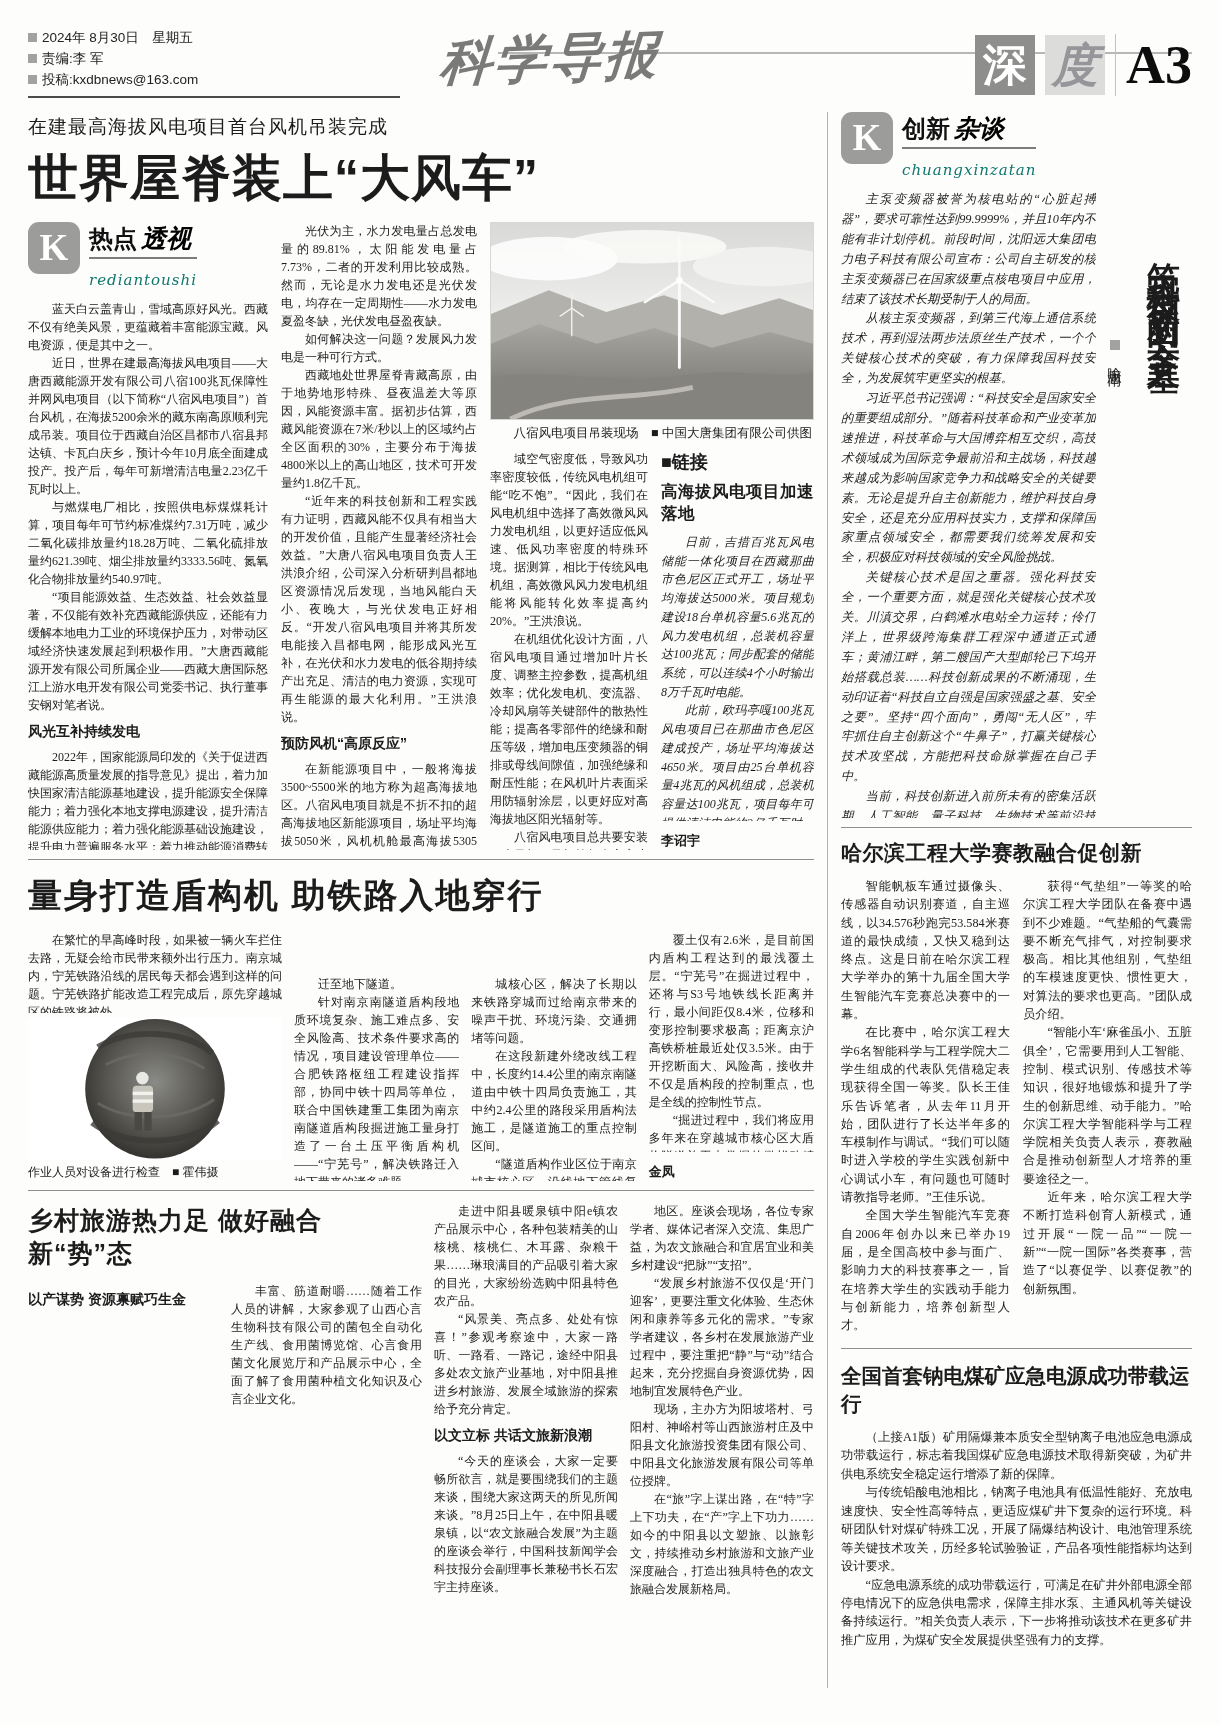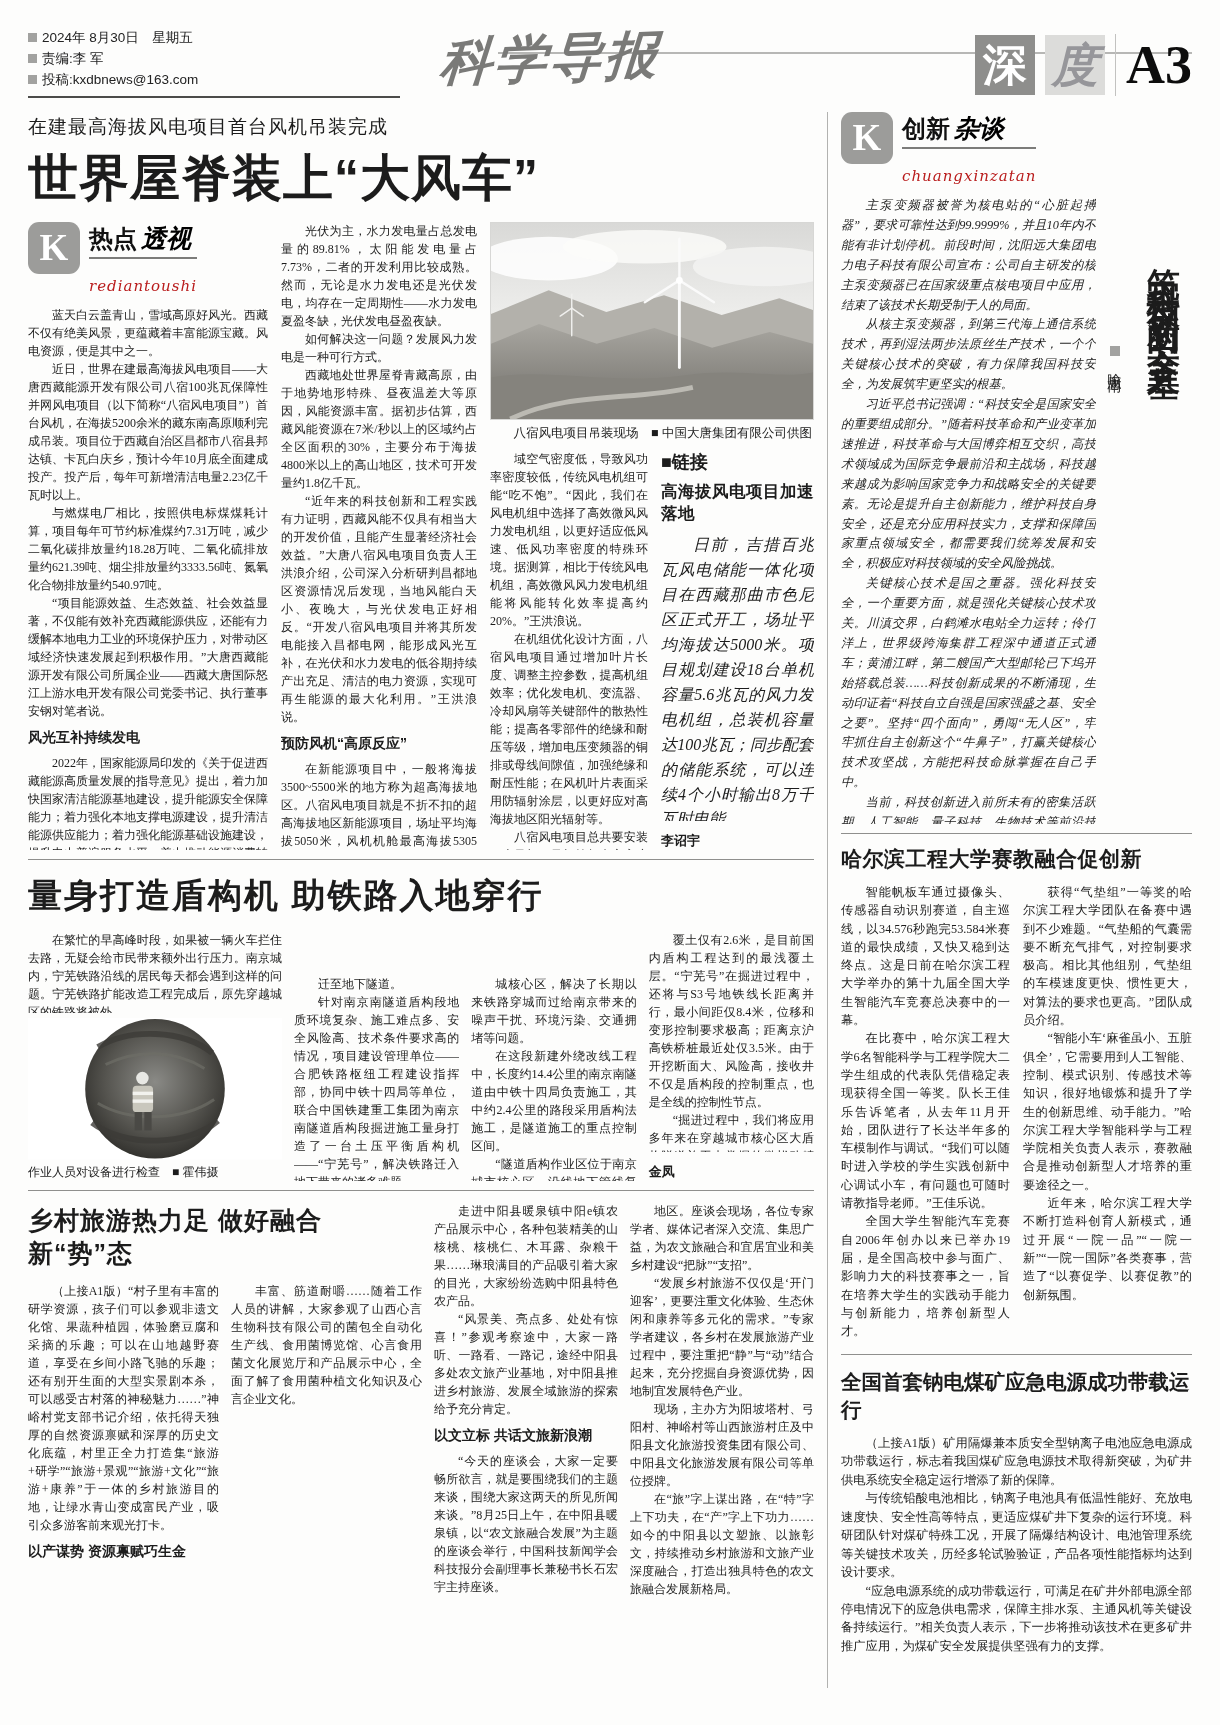--- a/index.html
+++ b/index.html
@@ -31,26 +31,26 @@
   .right-region { flex:1; display:flex; flex-direction:column; }
   .h-rule { border:none; border-top:1px solid #8f8f8d; margin:9px 0; }
 
   
   .sec-badge { display:flex; gap:9px; align-items:flex-start; margin-bottom:11px; }
   .k-icon { width:52px; height:52px; background:#9c9c9a; border-radius:11px; color:#fff;
             font:700 37px/52px "Liberation Serif",serif; text-align:center; flex:none; }
   .k-title { border-bottom:2px solid #7c7c7a; padding-bottom:2px; white-space:nowrap; }
   .k-bold { font:900 24px "Liberation Sans",sans-serif; color:#111; }
   .k-light { font:700 italic 25px "DejaVu Serif",serif; color:#000000; margin-left:4px; }
-  .k-pinyin { font:italic 15px "DejaVu Serif",serif; color:#b91c1c; letter-spacing:1px; margin-top:18px; }
+  .k-pinyin { font:italic 15px "DejaVu Serif",serif; color:#0f766e; letter-spacing:1px; margin-top:12px; }
 
   
   .col-text p { margin:0; text-indent:2em; text-align:justify; font-size:12px; line-height:1.5; }
   .col-text p.subhead { font:900 14px "Liberation Sans",sans-serif; text-indent:0; margin:9px 0 7px; }
-  .kai p { font-style:italic; font-size:16px; line-height:1.56; }
+  .kai p { font-style:italic; font-size:12px; line-height:1.56; }
   .byline { font:700 13px "Liberation Sans",sans-serif; margin-top:11px; }
 
   
   .kicker { font:400 19px "Liberation Sans",sans-serif; letter-spacing:1px; margin:2px 0 10px; }
   .headline { font:900 50px/1.12 "Liberation Sans",sans-serif; letter-spacing:1px; margin:0 0 16px; }
   .main-cols { display:flex; gap:13px; height:628px; }
   .mcol1 { width:240px; display:flex; flex-direction:column; }
   .mcol1 .col-text { flex:1; }
   .mcol2 { width:196px; }
   .right-stack { flex:1; display:flex; flex-direction:column; }
@@ -264,21 +264,20 @@
       </section>
 
       <hr class="h-rule">
 
       <section class="rural-article">
         <div class="r-wrap">
           <div class="r-left">
             <h2 class="r-head">乡村旅游热力足  做好融合新“势”态</h2>
             <div class="r-left-cols">
               <div class="r-c col-text clip">
-                  <p>（上接A1版）“村子里有丰富的研学资源，孩子们可以参观非遗文化馆、果蔬种植园，体验磨豆腐和采摘的乐趣；可以在山地越野赛道，享受在乡间小路飞驰的乐趣；还有别开生面的大型实景剧本杀，可以感受古村落的神秘魅力……”神峪村党支部书记介绍，依托得天独厚的自然资源禀赋和深厚的历史文化底蕴，村里正全力打造集“旅游+研学”“旅游+景观”“旅游+文化”“旅游+康养”于一体的乡村旅游目的地，让绿水青山变成富民产业，吸引众多游客前来观光打卡。</p>
                   <p class="subhead">以产谋势  资源禀赋巧生金</p>
                 </div>
               <div class="r-c col-text clip">
                   <p>丰富、筋道耐嚼……随着工作人员的讲解，大家参观了山西心言生物科技有限公司的菌包全自动化生产线、食用菌博览馆、心言食用菌文化展览厅和产品展示中心，全面了解了食用菌种植文化知识及心言企业文化。</p>
                 </div>
             </div>
           </div>
           <div class="r-c col-text clip">
               <p>走进中阳县暖泉镇中阳e镇农产品展示中心，各种包装精美的山核桃、核桃仁、木耳露、杂粮干果……琳琅满目的产品吸引着大家的目光，大家纷纷选购中阳县特色农产品。</p>
               <p>“风景美、亮点多、处处有惊喜！”参观考察途中，大家一路听、一路看、一路记，途经中阳县多处农文旅产业基地，对中阳县推进乡村旅游、发展全域旅游的探索给予充分肯定。</p>

